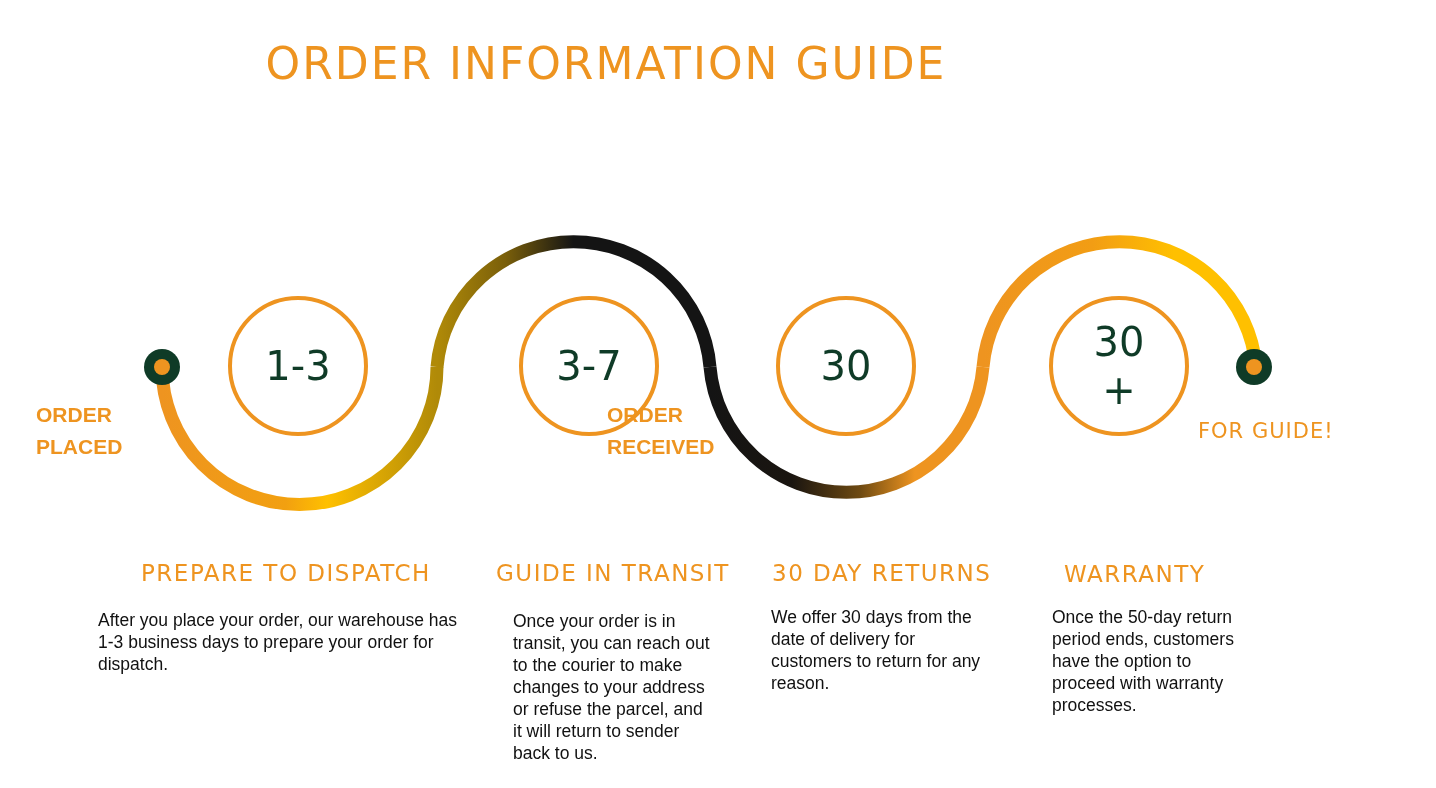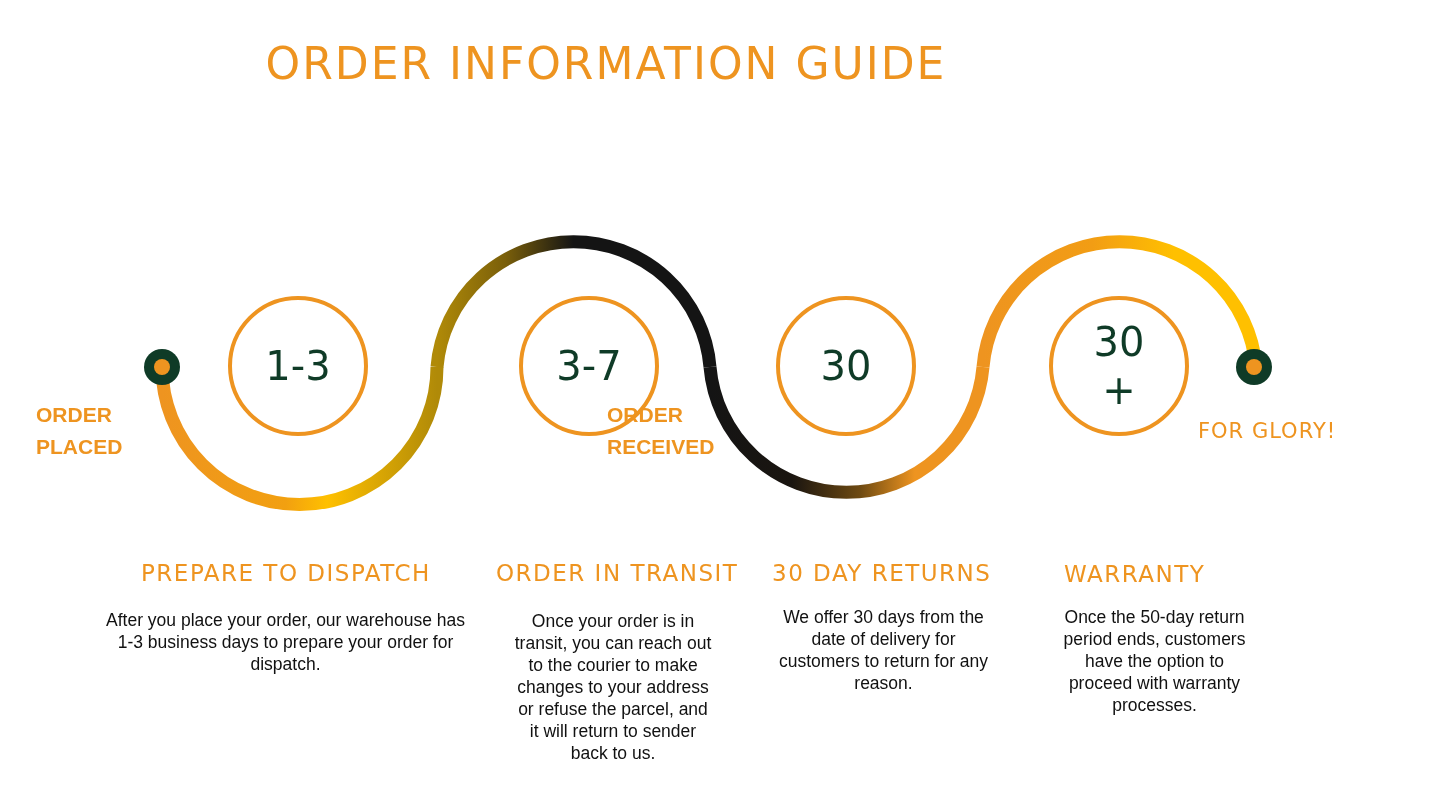--- a/index.html
+++ b/index.html
@@ -7,21 +7,21 @@
   .title { position: absolute; left: 0; width: 1212px; top: 38px; text-align: center; color: #ee9420; font-size: 44px; letter-spacing: 2px; font-weight: normal; }
   svg.wave { position: absolute; left: 0; top: 0; }
   .circle-num { position: absolute; width: 140px; height: 140px; box-sizing: border-box; border: 4px solid #ee9420; border-radius: 50%; display: flex; align-items: center; justify-content: center; color: #0f3b27; font-size: 40px; text-align: center; }
   .circle-num.stack { flex-direction: column; line-height: 48px; }
   .endpoint { position: absolute; width: 36px; height: 36px; border-radius: 50%; background: #0f3b27; display: flex; align-items: center; justify-content: center; }
   .endpoint .inner { width: 16px; height: 16px; border-radius: 50%; background: #ee9420; }
   .label-bold { position: absolute; color: #ee9420; font-weight: bold; font-size: 21px; line-height: 32px; text-align: left; font-family: "Liberation Sans", sans-serif; }
   .label-plain { position: absolute; color: #ee9420; font-size: 21px; letter-spacing: 1px; }
   .section-title { position: absolute; color: #ee9420; font-size: 23px; letter-spacing: 1.5px; white-space: nowrap; }
   .section-body { position: absolute; color: #111111; font-family: "Liberation Sans", sans-serif; font-size: 17.5px; line-height: 22px; }
-  .section-body p { margin: 0 0 14px 0; text-align: center; }
+  .section-body p { margin: 0 0 14px 0; }
 </style>
 </head>
 <body>
 
 <div class="title">ORDER INFORMATION GUIDE</div>
 
 <svg class="wave" width="1436" height="788" viewBox="0 0 1436 788">
   <defs>
     <linearGradient id="g1" gradientUnits="userSpaceOnUse" x1="162" y1="0" x2="437" y2="0">
       <stop offset="0" stop-color="#ee9420"></stop>
@@ -77,28 +77,28 @@
 </div>
 
 <div class="label-bold" style="left:36px; top:399px; width:100px;">
   <div>ORDER</div>
   <div>PLACED</div>
 </div>
 <div class="label-bold" style="left:607px; top:399px; width:120px;">
   <div>ORDER</div>
   <div>RECEIVED</div>
 </div>
-<div class="label-plain" style="left:1198px; top:419px;">FOR GLORY!</div>
+<div class="label-plain" style="left:1198px; top:419px;">FOR GUIDE!</div>
 
 <div class="section-title" style="left:141px; top:560px;text-align:right;">PREPARE TO DISPATCH</div>
 <div class="section-body" style="left:98px; top:609px; width:375px;">
   <p>After you place your order, our warehouse has 1-3 business days to prepare your order for dispatch.</p>
 </div>
 
-<div class="section-title" style="left:496px; top:560px;">ORDER IN TRANSIT</div>
+<div class="section-title" style="left:496px; top:560px;">GUIDE IN TRANSIT</div>
 <div class="section-body" style="left:513px; top:610px; width:200px;">
   <p>Once your order is in transit, you can reach out to the courier to make changes to your address or refuse the parcel, and it will return to sender back to us.</p>
 </div>
 
 <div class="section-title" style="left:772px; top:560px;">30 DAY RETURNS</div>
 <div class="section-body" style="left:771px; top:606px; width:225px;">
   <p>We offer 30 days from the date of delivery for customers to return for any reason.</p>
 </div>
 
 <div class="section-title" style="left:1064px; top:561px;">WARRANTY</div>

